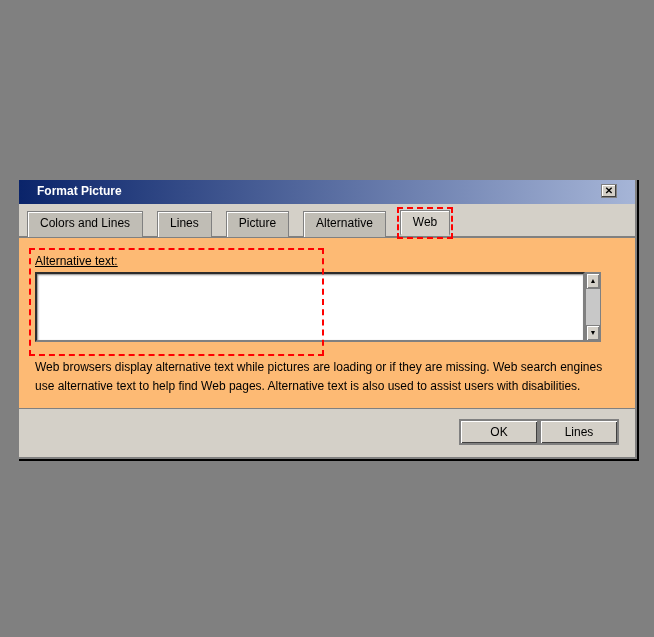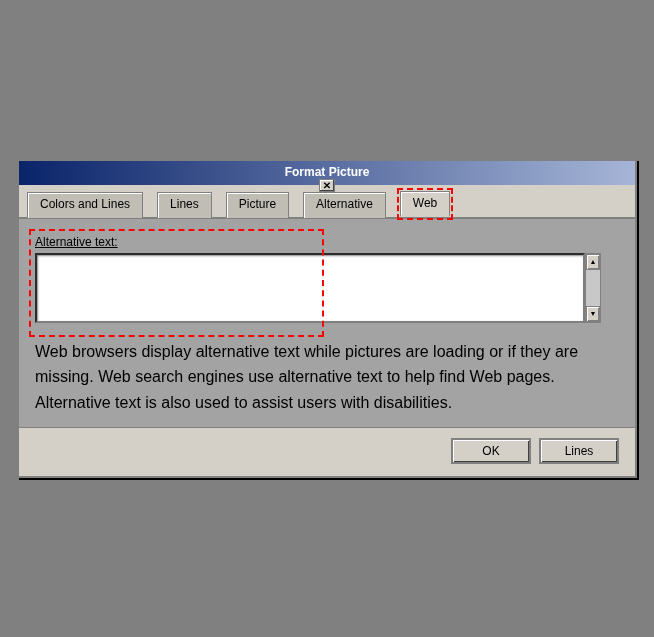--- a/index.html
+++ b/index.html
@@ -24,24 +24,22 @@
       background: #d4d0c8;
       border: 2px solid #808080;
       box-shadow: 2px 2px 0 #000, inset 1px 1px 0 #fff;
     }
 
     .title-bar {
       background: linear-gradient(to right, #0a246a, #a6b5d7);
       color: white;
       padding: 4px 18px;
       display: flex;
-      align-items: center;
       justify-content: space-between;
       height: 24px;
-      flex-direction: column;
     }
 
     .title-bar-text {
       font-size: 12px;
       font-weight: bold;
     }
 
     .title-bar-close {
       width: 16px;
       height: 14px;
@@ -82,21 +80,21 @@
       border-bottom: 2px solid #d4d0c8;
       z-index: 1;
       top: 0;
       padding-bottom: 5px;
       outline: 2px dashed red;
       outline-offset: 1px;
     }
 
     .dialog-content {
       padding: 16px 16px 12px 16px;
-      background: #a3a3a3;
+      background: #fdba74;
     }
 
     .field-label {
       margin-bottom: 4px;
       font-size: 12px;
       text-decoration: underline;
       text-decoration-style: solid;
     }
 
     .alt-text-input {
@@ -139,30 +137,30 @@
       background: #c8c8c8;
     }
 
     .textarea-with-scroll {
       display: flex;
       width: 100%;
     }
 
     .info-text {
       margin-top: 16px;
-      font-size: 16px;
+      font-size: 12px;
       line-height: 1.6;
       color: #000;
     }
 
     .button-row {
       display: flex;
       justify-content: flex-end;
       padding: 10px 16px 12px 16px;
-      gap: 8px;
+      gap: 0;
       border-top: 1px solid #808080;
       background: #d4d0c8;
     }
 
     .btn {
       width: 80px;
       height: 26px;
       background: #d4d0c8;
       border: 2px solid #808080;
       box-shadow: inset 1px 1px 0 #fff, inset -1px -1px 0 #404040;

